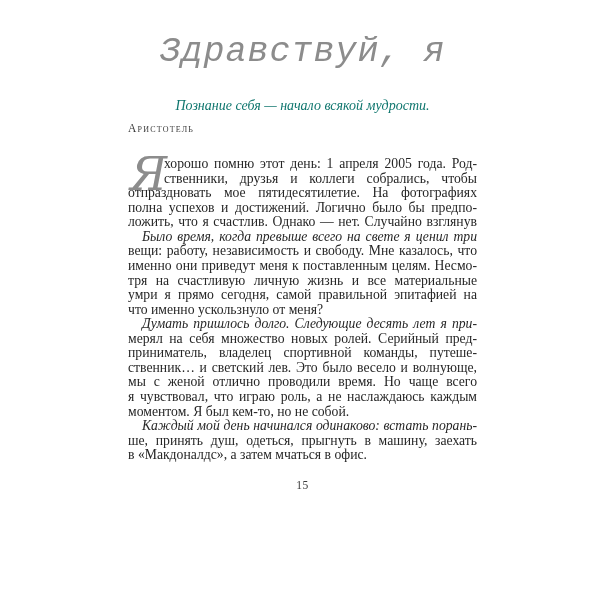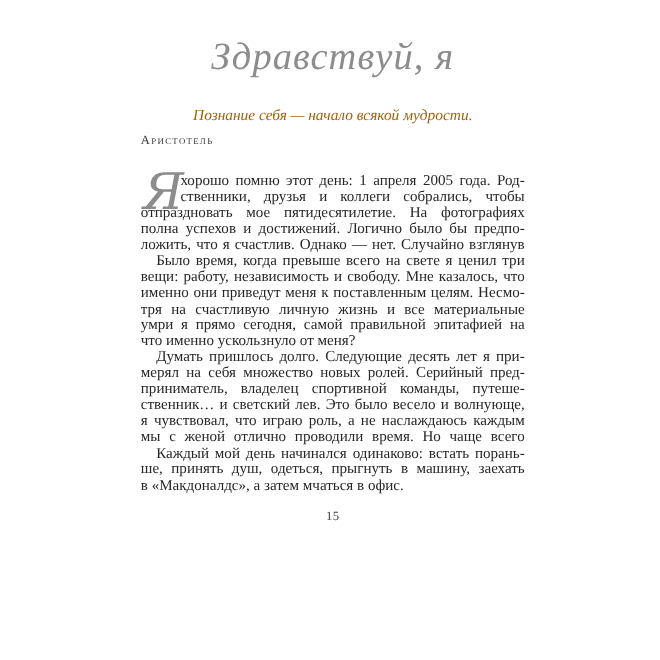--- a/index.html
+++ b/index.html
@@ -15,35 +15,35 @@
     overflow: hidden;
   }
   .content {
     position: absolute;
     left: 128px; top: 0;
     width: 349px;
   }
   .title {
     margin: 30px 0 0 0;
     text-align: center;
-    font-family: Liberation Serif, serif;
+    font-family: Liberation Mono, monospace;
     font-style: italic;
     font-weight: 400;
     font-size: 35px;
     line-height: 44px;
     letter-spacing: 1px;
     color: #8c8c8c;
   }
   .epigraph {
     margin-top: 23px;
     text-align: center;
     font-style: italic;
     font-size: 14px;
     line-height: 17px;
-    color: #a16207;
+    color: #0f766e;
   }
   .attribution {
     margin-top: 7px;
     font-variant: small-caps;
     letter-spacing: 1.2px;
     font-size: 11.5px;
     line-height: 14px;
     color: #3a3a3a;
   }
   .body-text {
@@ -55,21 +55,21 @@
   .para { position: relative; }
   .line {
     text-align: justify;
     text-align-last: justify;
     white-space: nowrap;
   }
   .line.last {
     text-align-last: left;
     text-align: left;
   }
-  .line.first-indent { text-indent: 14px; }
+  .line.first-indent { text-indent: 14px; font-style: italic; }
   .line.dropcap-indent { padding-left: 36px; }
   .dropcap {
     position: absolute;
     left: 2px; top: -7px;
     font-family: "DejaVu Serif", serif;
     font-style: italic;
     font-weight: 400;
     font-size: 46px;
     line-height: 48px;
     color: #8c8c8c;
@@ -105,22 +105,23 @@
           <div class="line">именно они приведут меня к поставленным целям. Несмо-</div>
           <div class="line">тря на счастливую личную жизнь и все материальные</div>
           <div class="line">умри я прямо сегодня, самой правильной эпитафией на</div>
           <div class="line last">что именно ускользнуло от меня?</div>
         </div>
         <div class="para">
           <div class="line first-indent">Думать пришлось долго. Следующие десять лет я при-</div>
           <div class="line">мерял на себя множество новых ролей. Серийный пред-</div>
           <div class="line">приниматель, владелец спортивной команды, путеше-</div>
           <div class="line">ственник… и светский лев. Это было весело и волнующе,</div>
+          <div class="line">мы с женой отлично проводили время. Но чаще всего</div>
           <div class="line">я чувствовал, что играю роль, а не наслаждаюсь каждым</div>
-          <div class="line">мы с женой отлично проводили время. Но чаще всего</div>
+          <div class="line last">моментом. Я был кем-то, но не собой.</div>
         </div>
         <div class="para">
           <div class="line first-indent">Каждый мой день начинался одинаково: встать порань-</div>
           <div class="line">ше, принять душ, одеться, прыгнуть в машину, заехать</div>
           <div class="line last">в «Макдоналдс», а затем мчаться в офис.</div>
         </div>
       </div>
     <div class="page-number">15</div>
   </div>
 </div>

